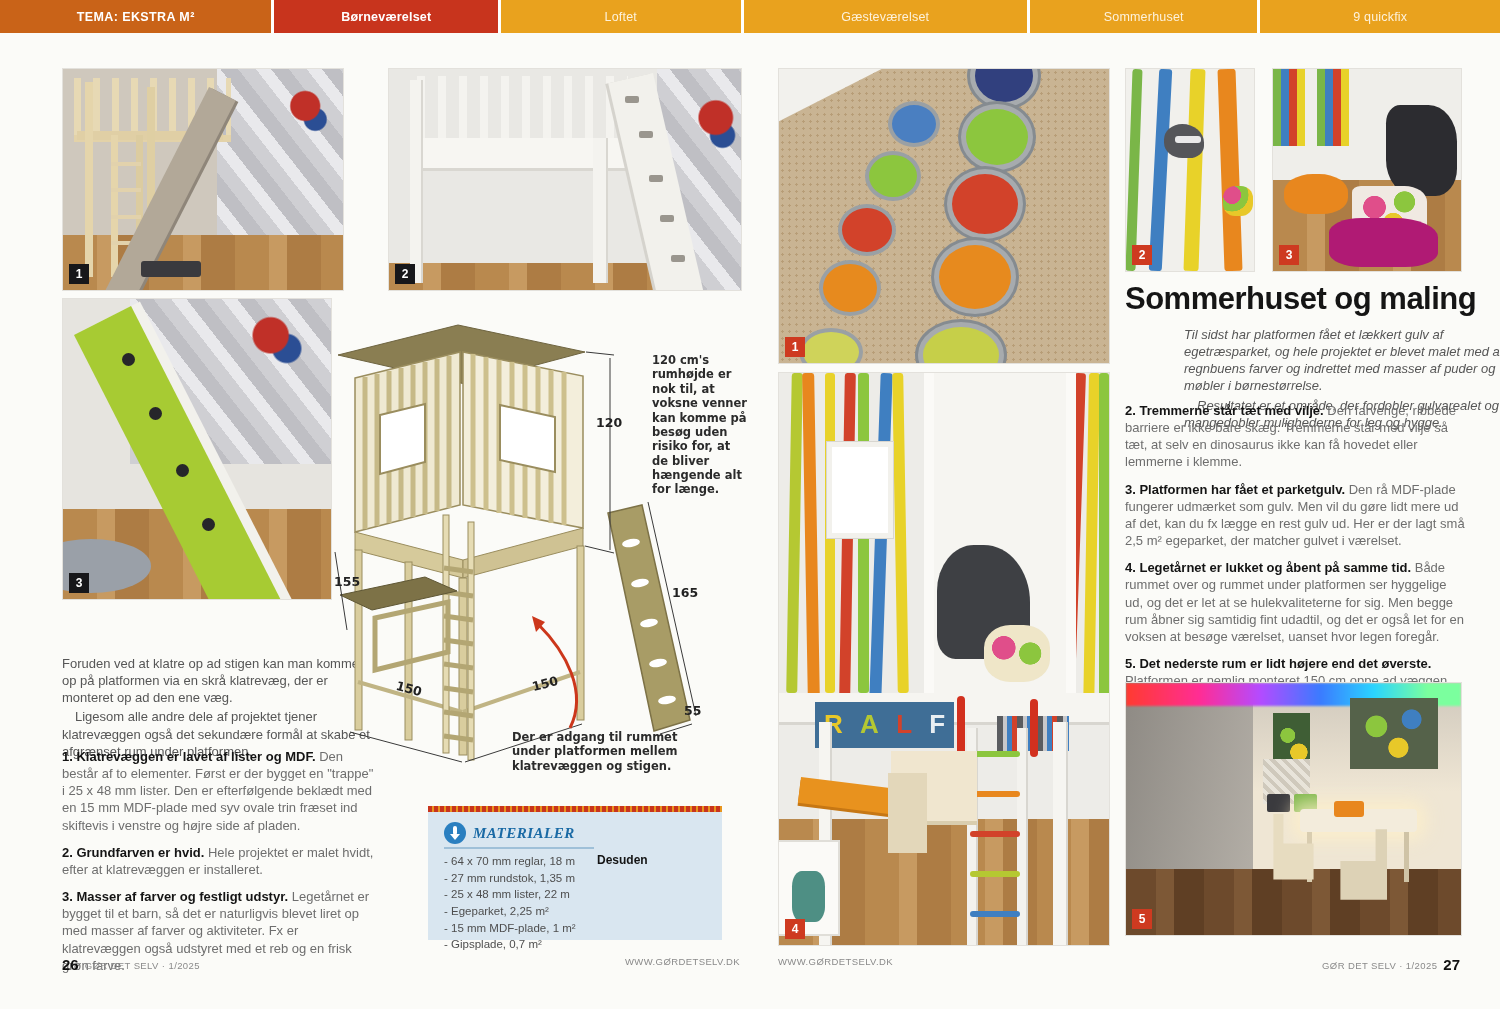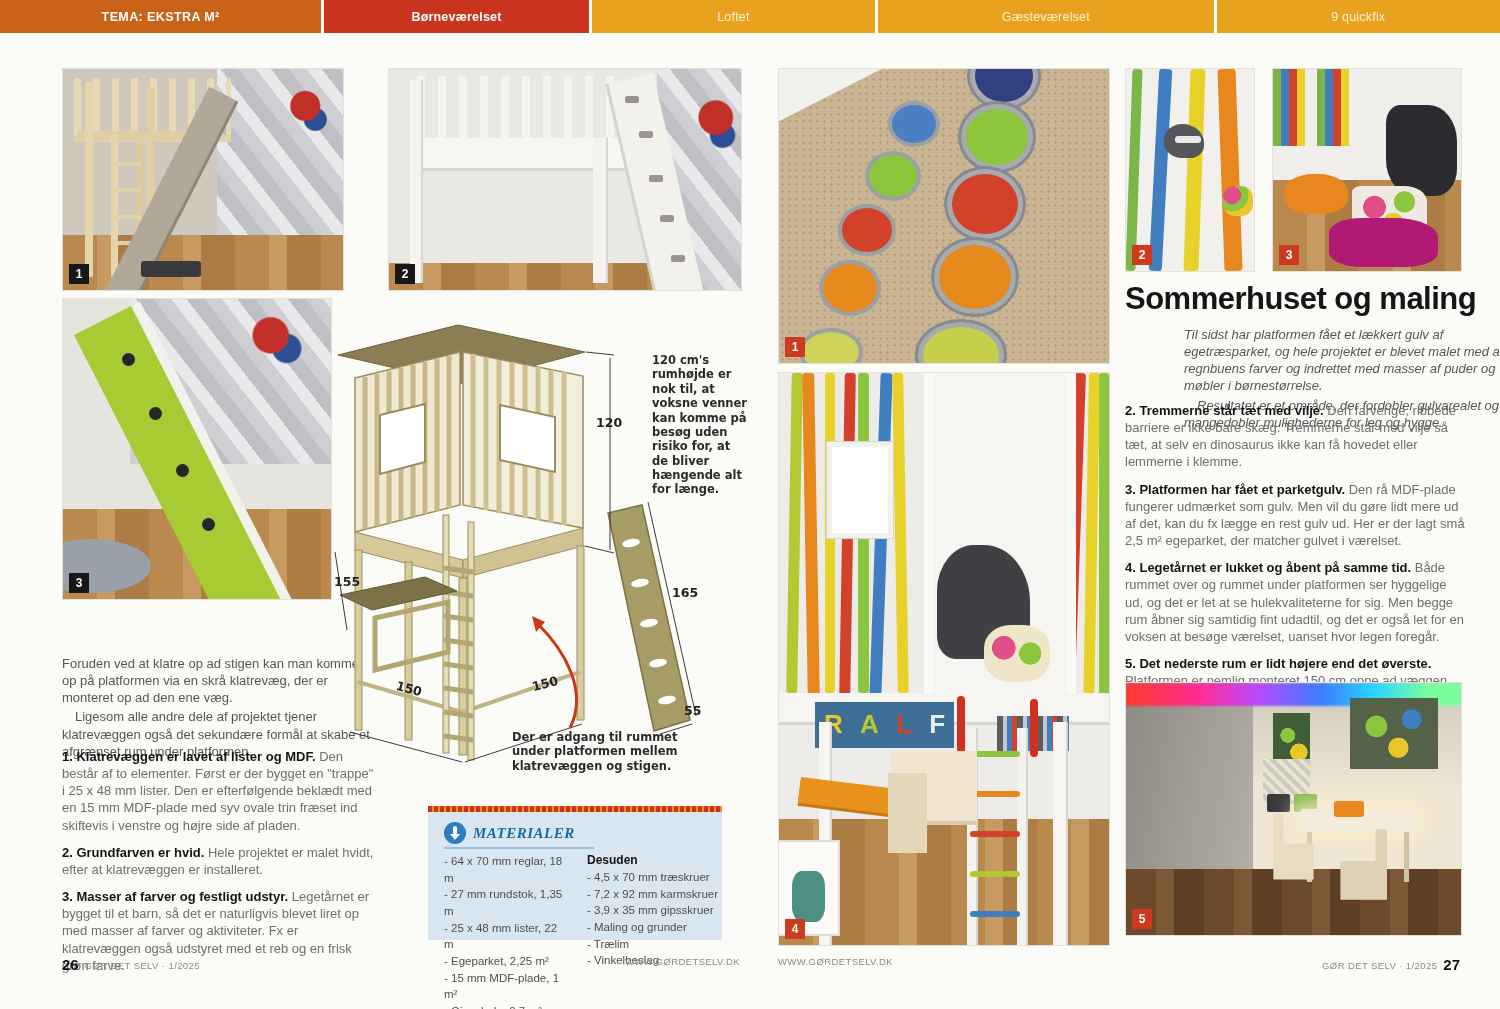--- a/index.html
+++ b/index.html
@@ -68,20 +68,21 @@
 </head>
 <body>
 
 <div class="spread">
 
   <div class="topbar">
     <div class="tab theme" style="flex-grow:272">TEMA: EKSTRA M²</div>
     <div class="tab active" style="flex-grow:224">Børneværelset</div>
     <div class="tab" style="flex-grow:240">Loftet</div>
     <div class="tab" style="flex-grow:284">Gæsteværelset</div>
+    <div class="tab" style="flex-grow:228">Sommerhuset</div>
     <div class="tab" style="flex-grow:240">9 quickfix</div>
   </div>
 
   <div class="ph" style="left:62px;top:68px;width:280px;height:221px;background:#cfc8bd;">
     <div class="abs wallpaper" style="right:0;top:0;width:45%;height:76%;"></div>
     <div class="abs wood" style="left:0;bottom:0;width:100%;height:25%;"></div>
     <div class="abs rail-slats" style="left:4%;top:4%;width:56%;height:26%;border-bottom:7px solid #e3d2a8;"></div>
     <div class="abs" style="left:5%;top:28%;width:52%;height:9px;background:#e0cfa5;"></div>
     <div class="abs" style="left:8%;top:6%;width:8px;height:88%;background:#e5d5ab;"></div>
     <div class="abs" style="left:30%;top:8%;width:8px;height:86%;background:#dfcfa3;"></div>
@@ -236,28 +237,20 @@
       <div class="mat-list">
         <div>64 x 70 mm reglar, 18 m</div>
         <div>27 mm rundstok, 1,35 m</div>
         <div>25 x 48 mm lister, 22 m</div>
         <div>Egeparket, 2,25 m²</div>
         <div>15 mm MDF-plade, 1 m²</div>
         <div>Gipsplade, 0,7 m²</div>
       </div>
       <div>
         <div class="mat-extra-title">Desuden</div>
-        <div class="mat-list">
-          <div>4,5 x 70 mm træskruer</div>
-          <div>7,2 x 92 mm karmskruer</div>
-          <div>3,9 x 35 mm gipsskruer</div>
-          <div>Maling og grunder</div>
-          <div>Trælim</div>
-          <div>Vinkelbeslag</div>
-        </div>
       </div>
     </div>
   </div>
 
   <div class="foot" style="left:62px;">
     <b>26</b><span>GØR DET SELV · 1/2025</span>
   </div>
   <div class="foot" style="left:600px;width:140px;text-align:right;">WWW.GØRDETSELV.DK</div>
 
   <div class="ph" style="left:778px;top:68px;width:330px;height:294px;

